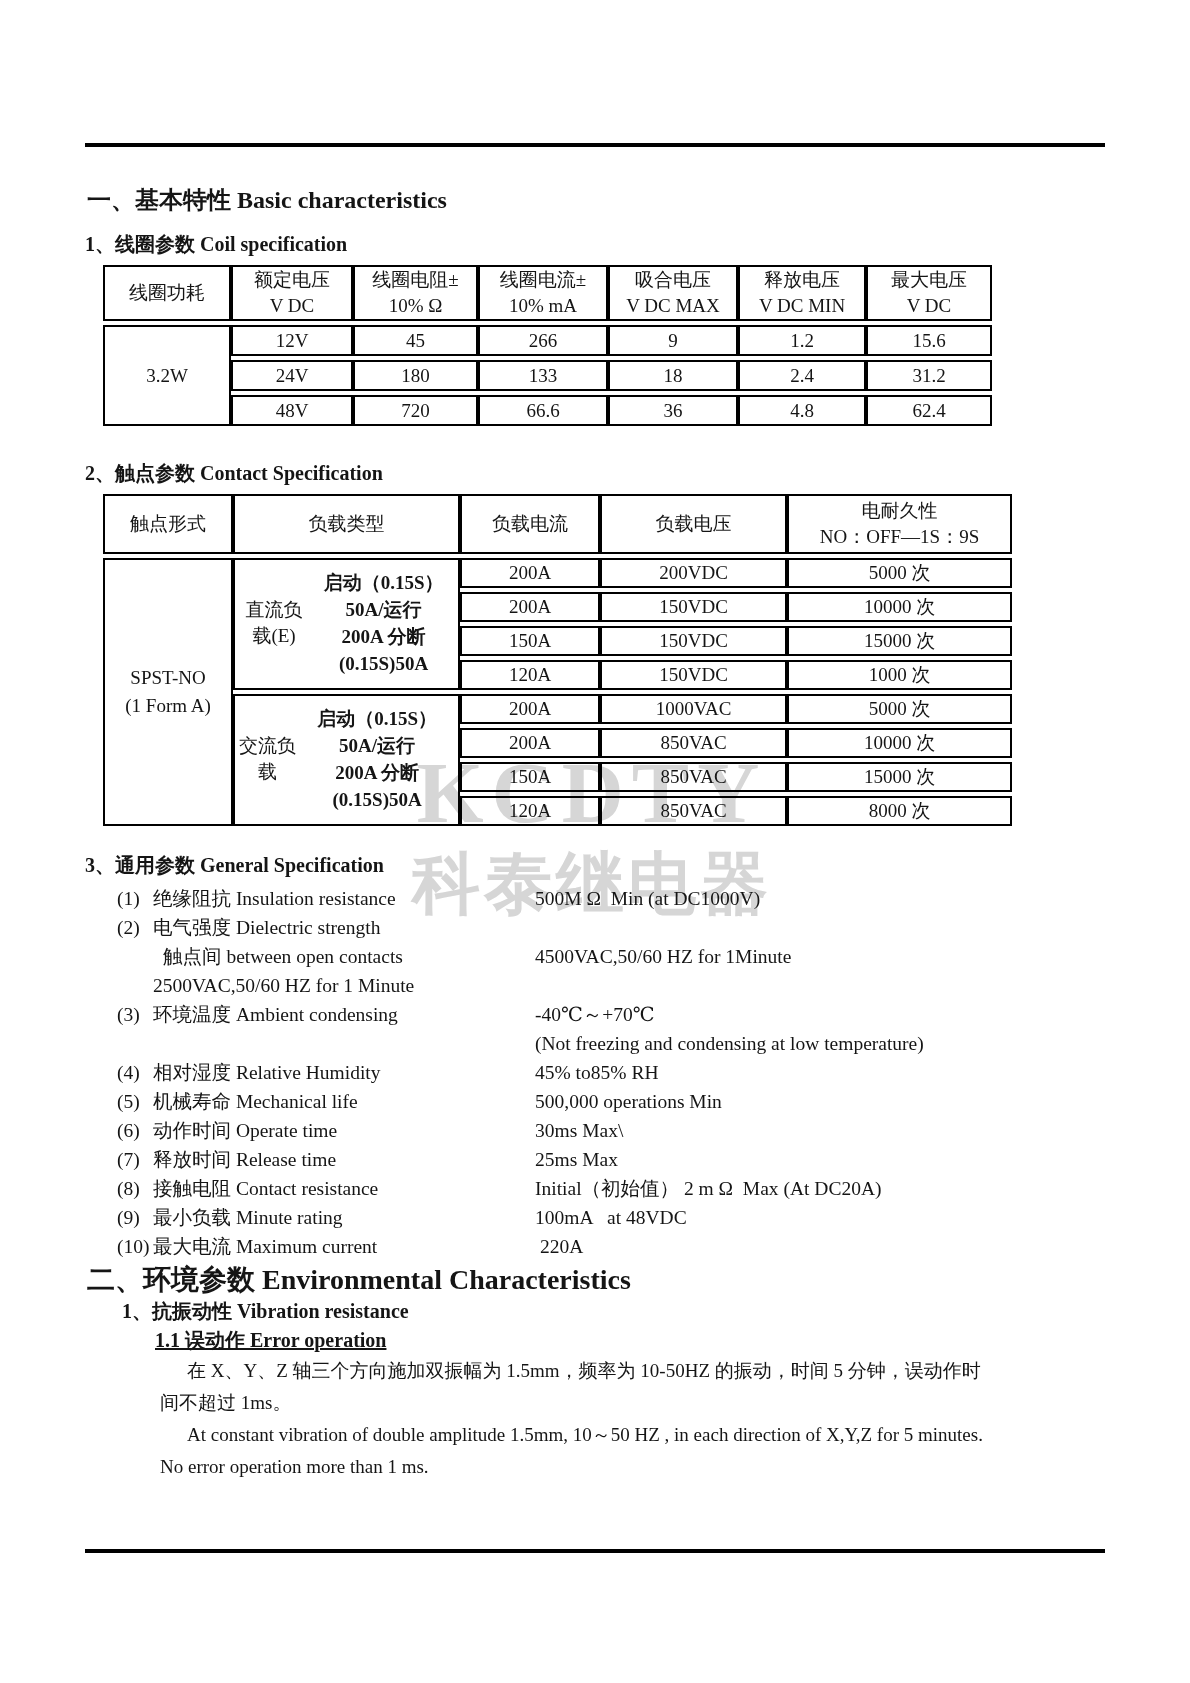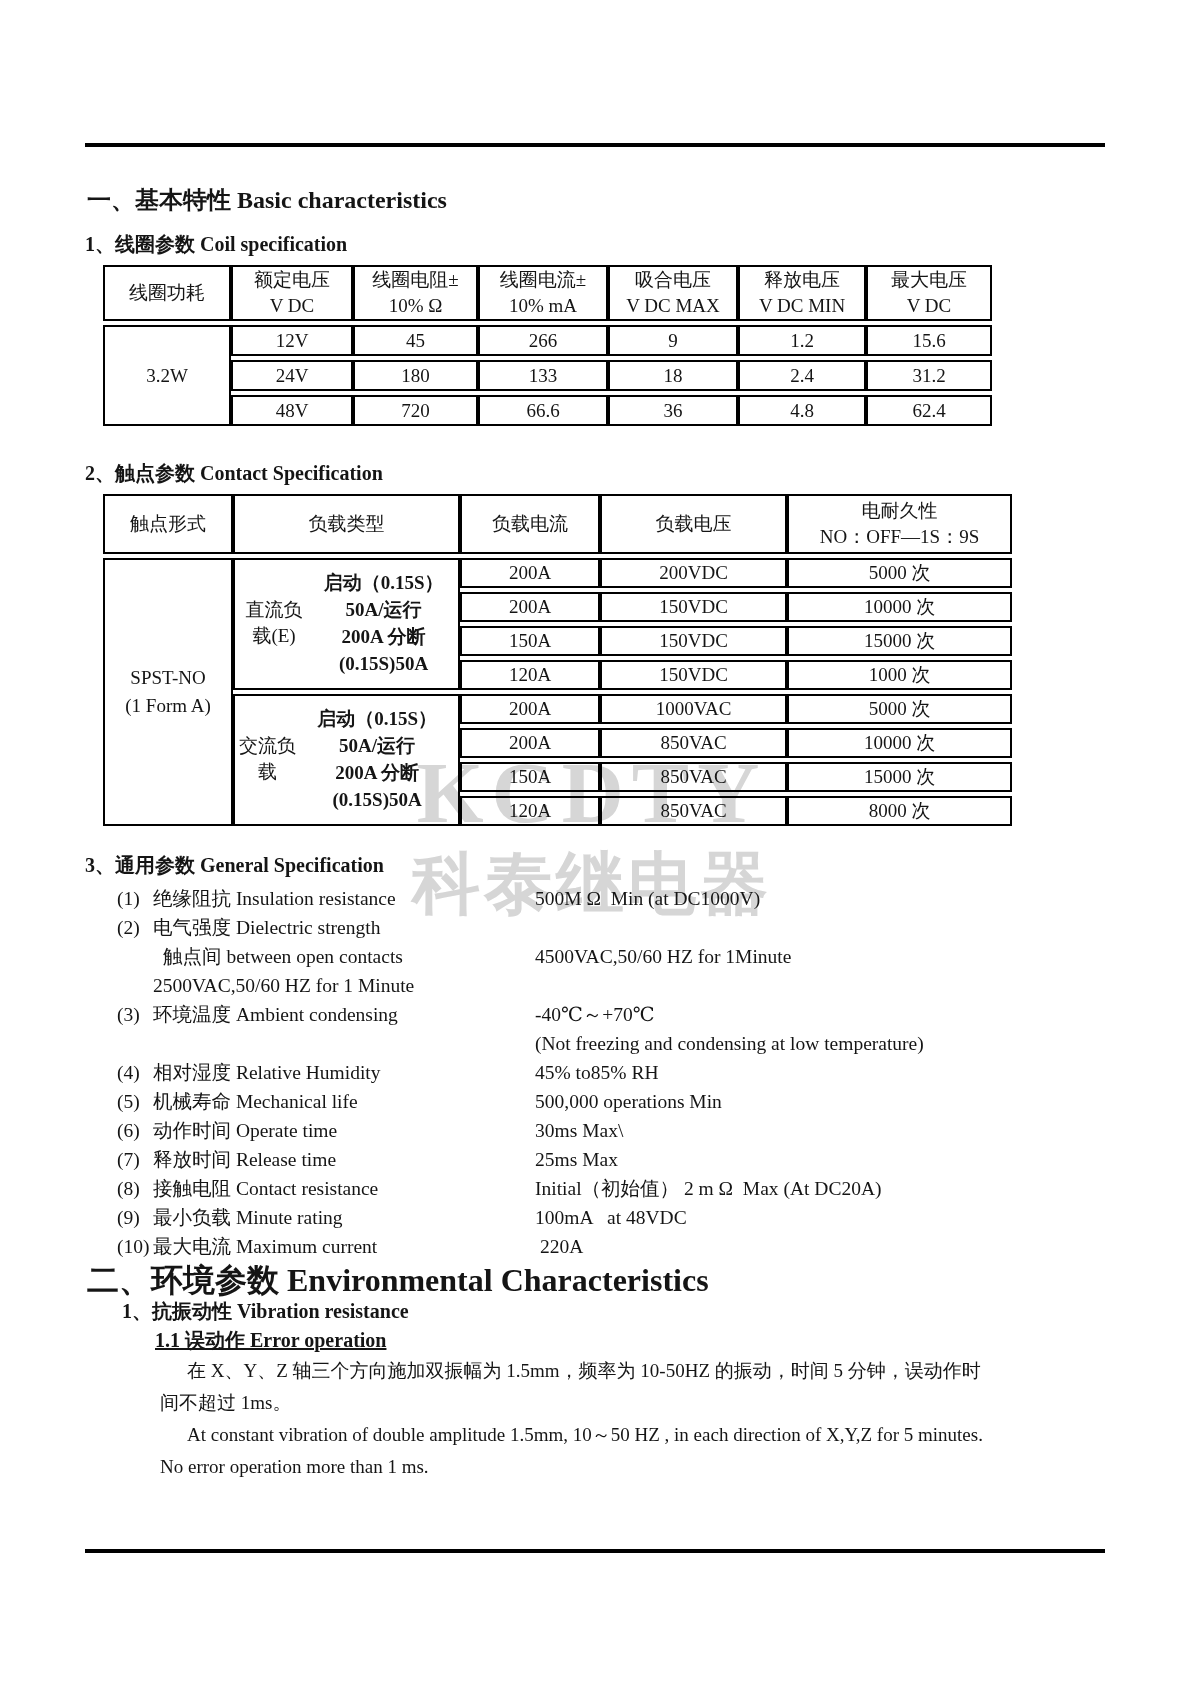--- a/index.html
+++ b/index.html
@@ -7,21 +7,21 @@
   .page {
     position:relative; width:1190px; height:1683px; background:#ffffff;
     color:#151515; font-family:"Liberation Serif","DejaVu Serif",serif;
     overflow:hidden; margin:0 auto;
   }
   .content { position:relative; z-index:1; padding:0 85px; }
   .rule-top { margin-top:143px; height:4px; background:#000; }
   .rule-bottom { position:absolute; left:85px; right:85px; top:1549px; height:4px; background:#000; z-index:1; }
 
   .h-main { font-size:24px; font-weight:bold; line-height:30px; margin:38px 0 0 2px; }
-  .h-main2 { font-size:32px; font-weight:bold; line-height:30px; margin:4px 0 0 2px; }
+  .h-main2 { font-size:28px; font-weight:bold; line-height:30px; margin:4px 0 0 2px; }
   .h-sub { font-size:20px; font-weight:bold; line-height:26px; }
   .m-coil { margin-top:16px; }
   .m-contact { margin-top:30px; }
   .m-general { margin-top:22px; }
 
   table { border-collapse:separate; border-spacing:0 4px; table-layout:fixed; font-size:19px; background:transparent; }
   .t1 { width:889px; margin:4px 0 0 18px; }
   .t2 { width:909px; margin:4px 0 0 18px; }
   th, td { border:2px solid #000; text-align:center; font-weight:normal; padding:0 2px; vertical-align:middle; background:transparent; }
   .t1 th { height:56px; }

